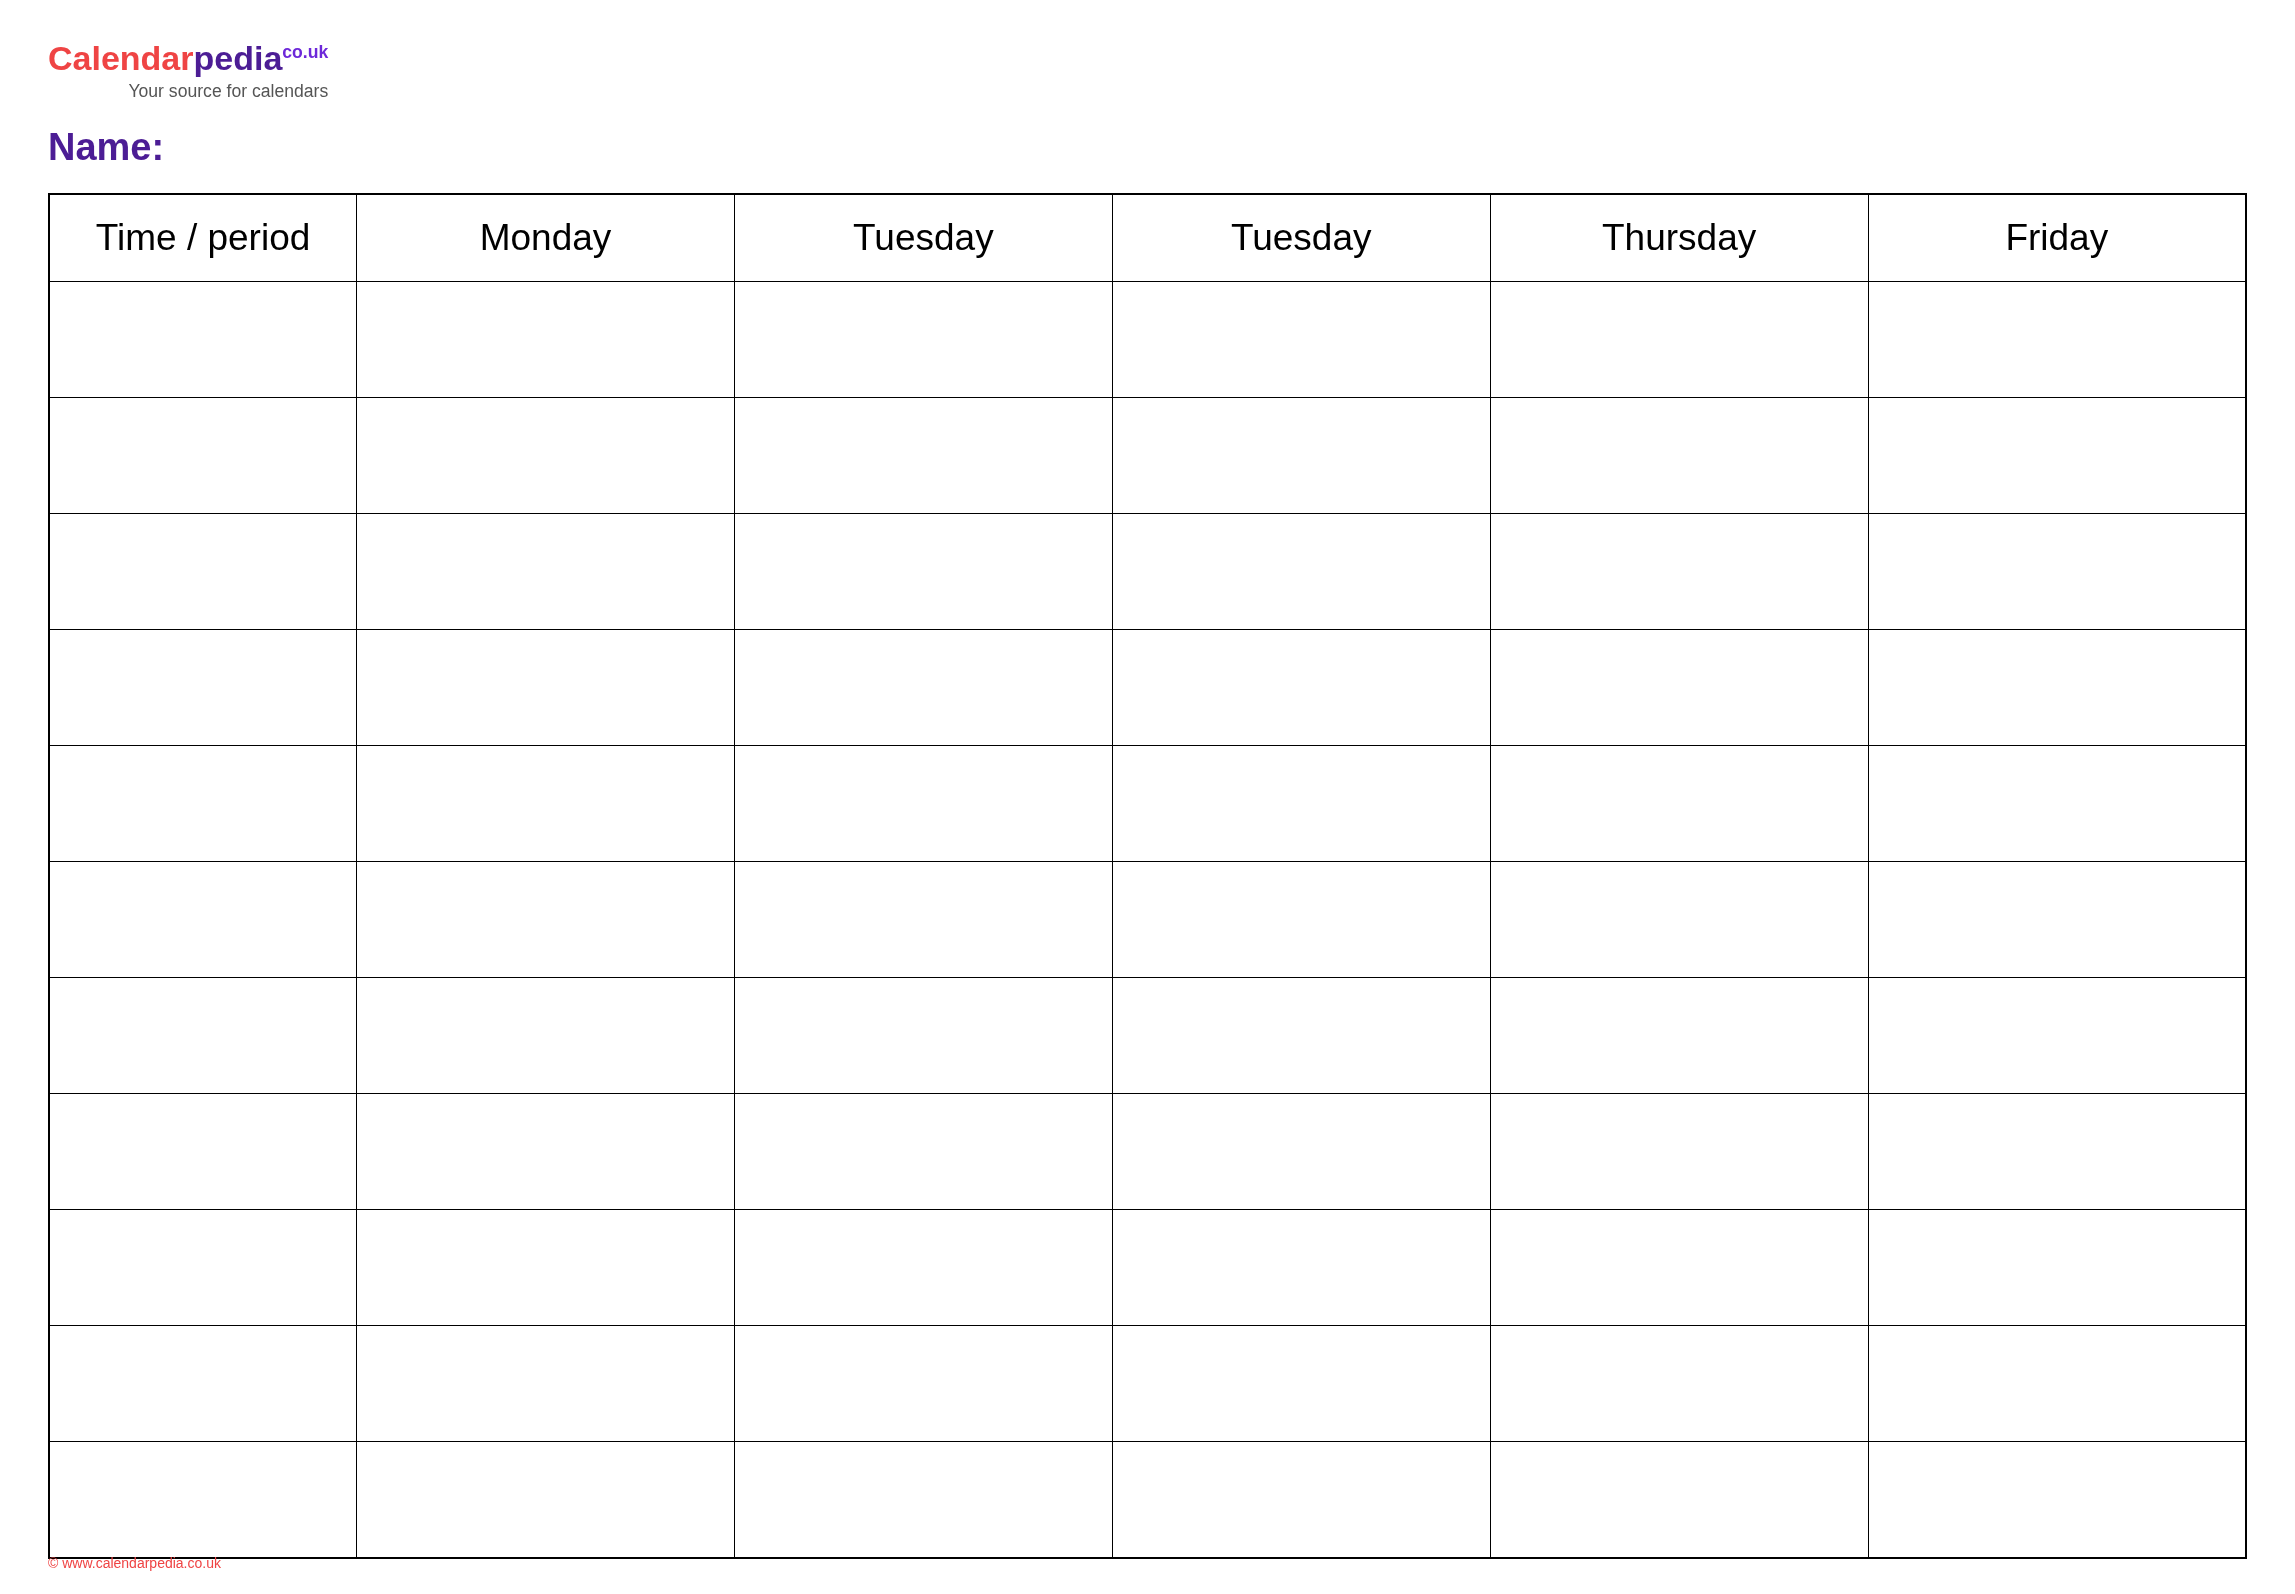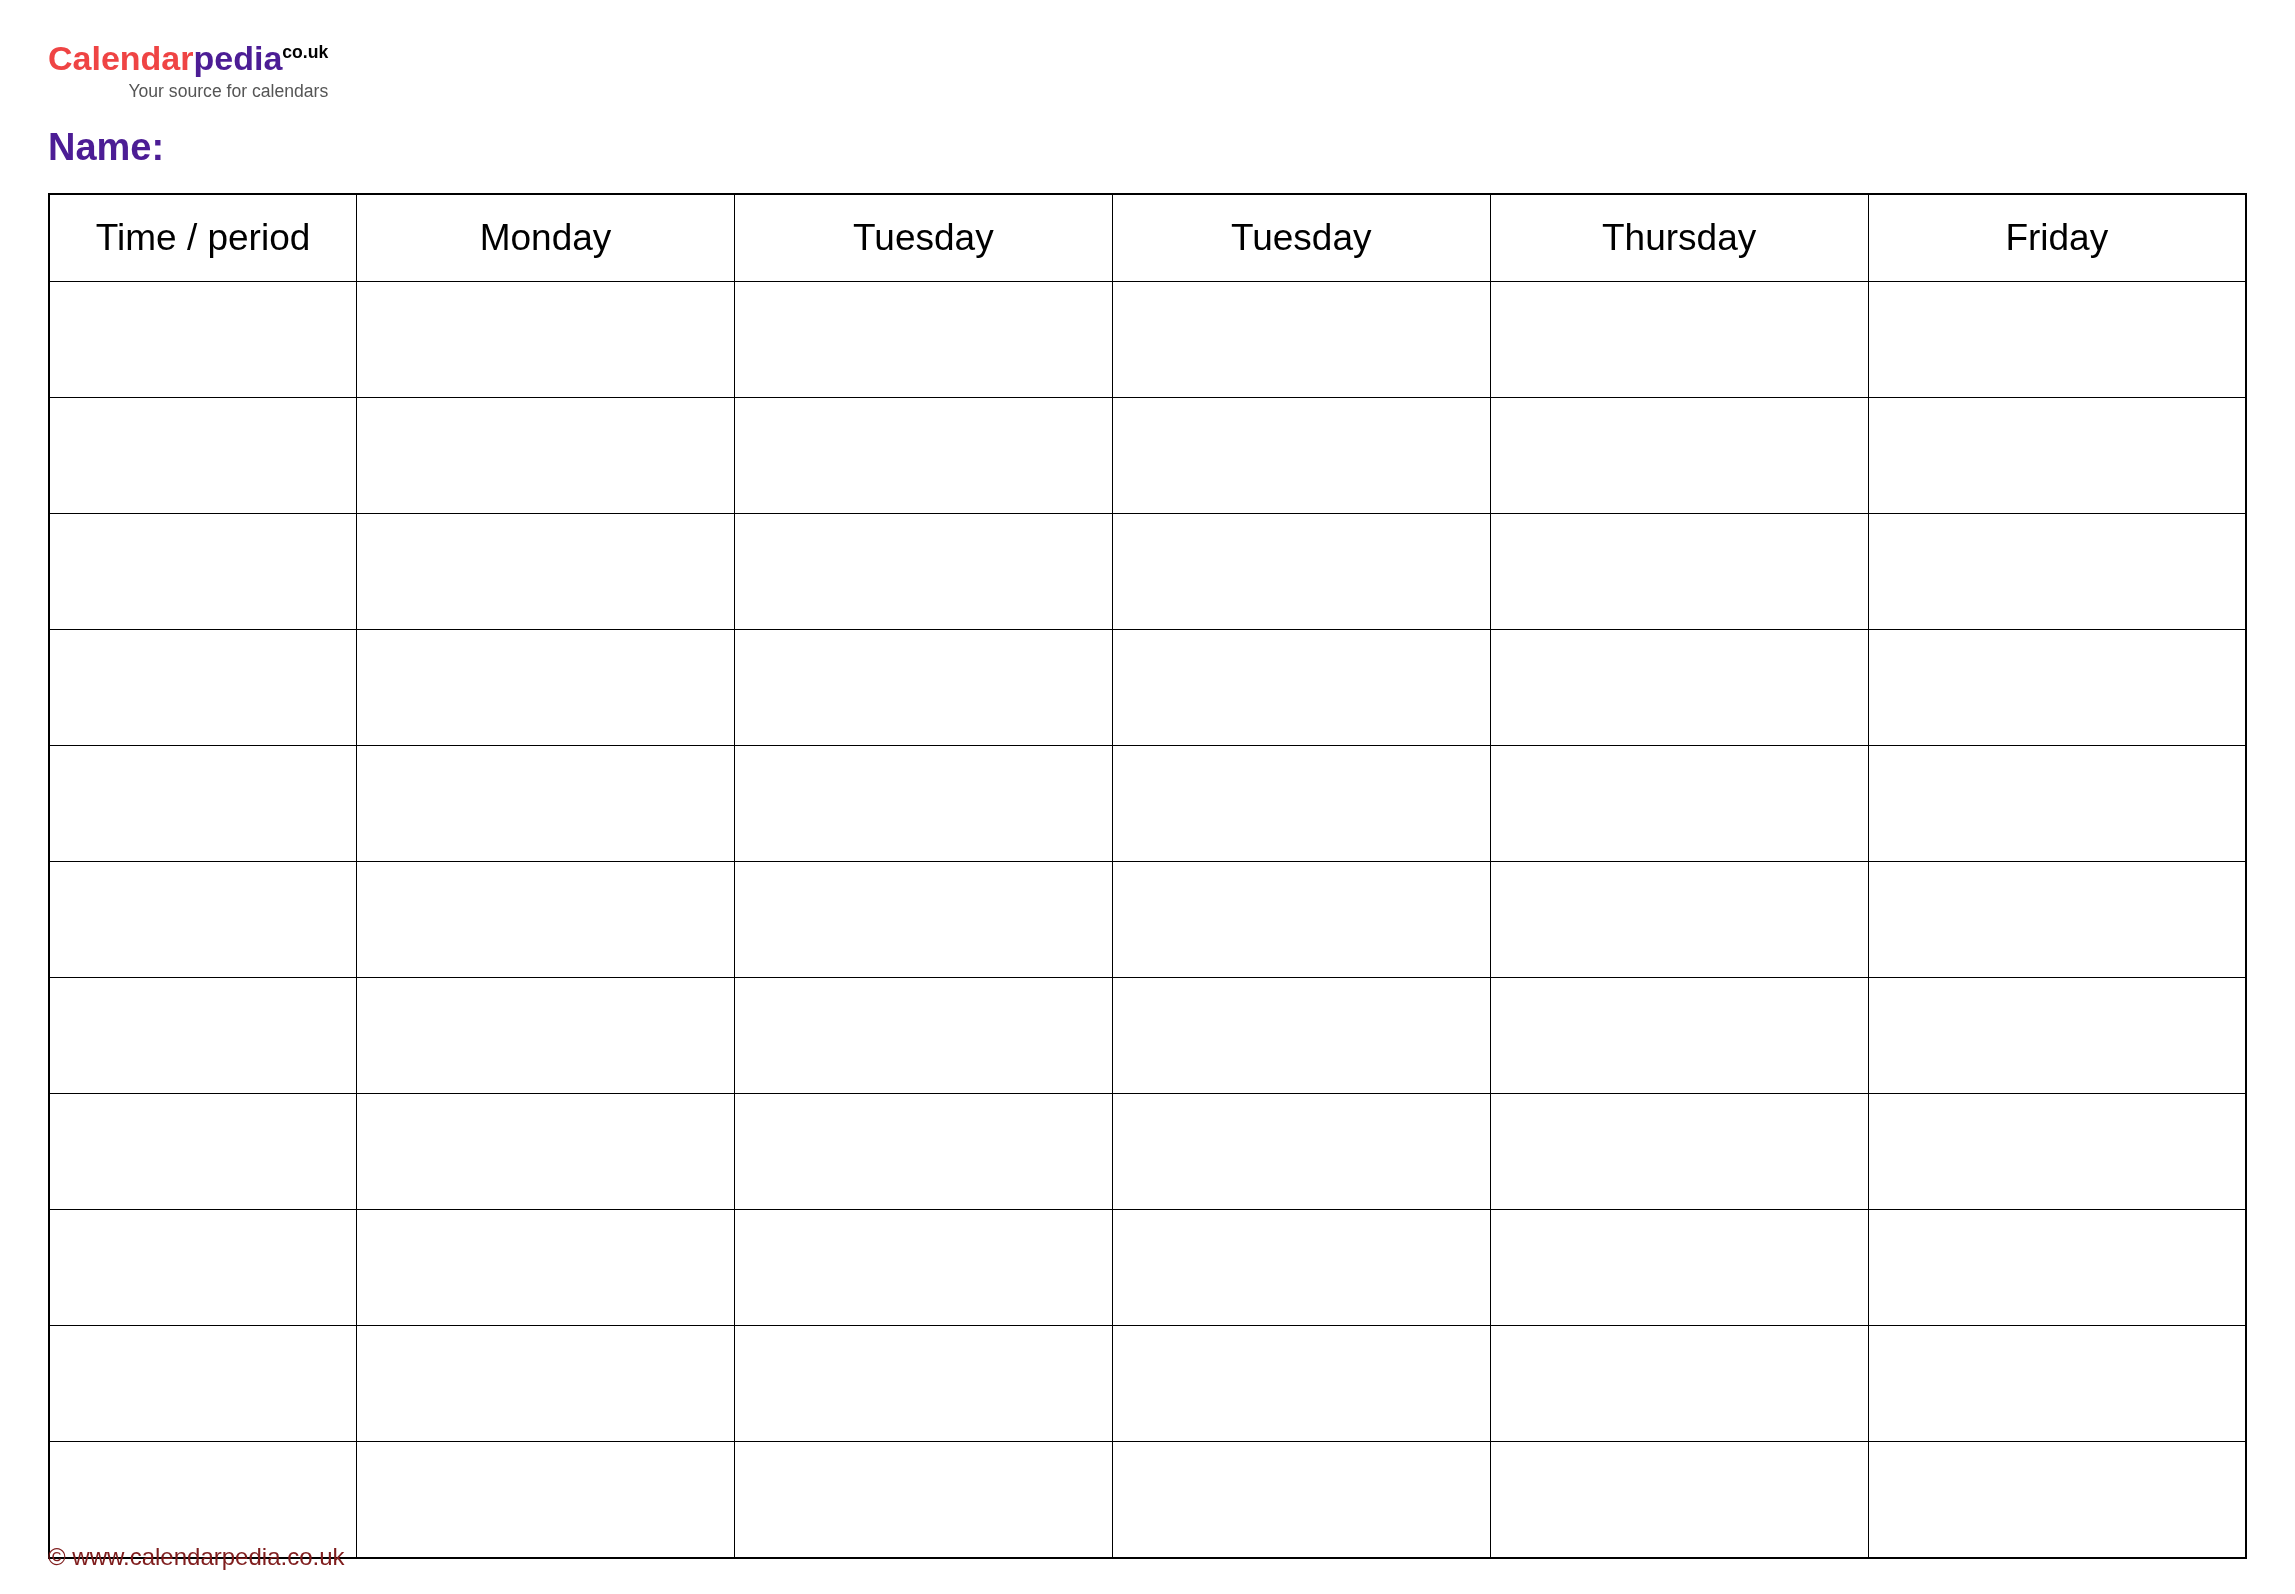--- a/index.html
+++ b/index.html
@@ -48,21 +48,21 @@
     .logo-text .calendar {
       color: #ef4444;
     }
 
     .logo-text .pedia {
       color: #4c1d95;
     }
 
     .logo-text .co-uk {
       font-size: 17.6px;
-      color: #000000;
+      color: #6d28d9;
       vertical-align: super;
       margin-top: 22px;
     }
 
     .logo-subtext {
       font-size: 17.6px;
       color: #555555;
       margin-top: 3.2px;
     }
 
@@ -101,22 +101,22 @@
     }
 
     .timetable th:not(:first-child) {
       width: 17.2%;
     }
 
     .footer {
       position: absolute;
       bottom: 24px;
       left: 48px;
-      font-size: 24px;
-      color: #7f1d1d;
+      font-size: 14px;
+      color: #ef4444;
       margin-top: 36px;
     }
   </style>
 </head>
 <body>
 
 <div class="header-area">
   <div class="logo-area">
     <div class="logo-text">
       <span class="calendar">Calendar</span><span class="pedia">pedia</span><sup class="co-uk">co.uk</sup>

